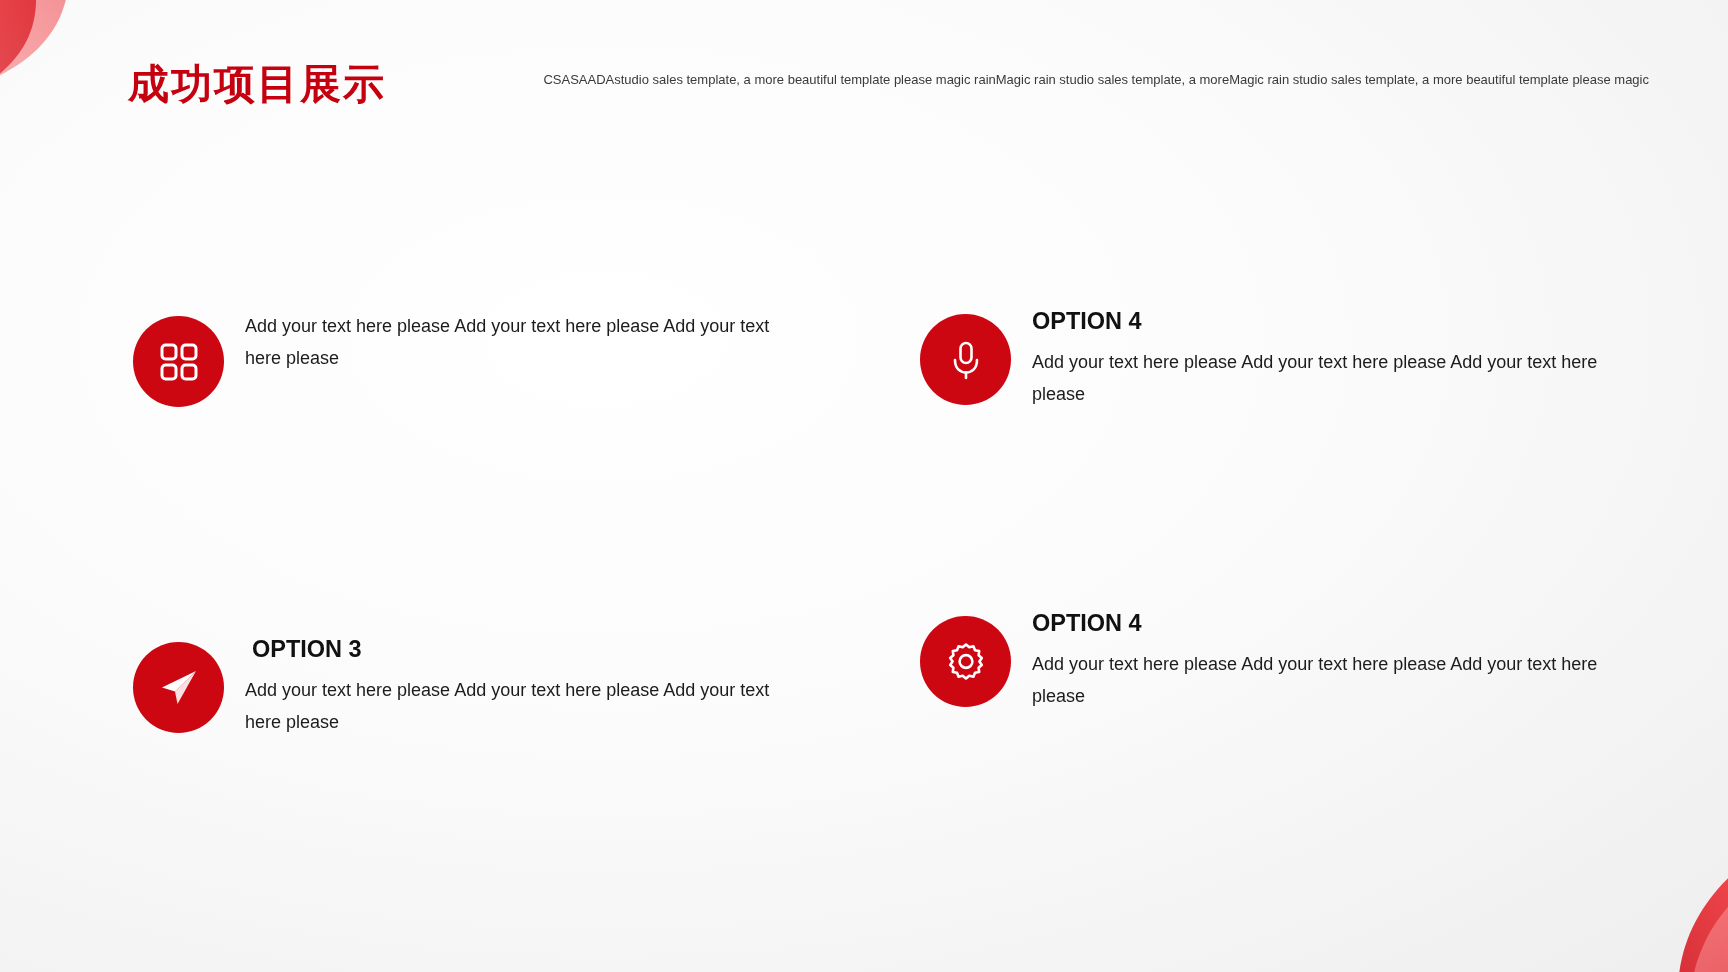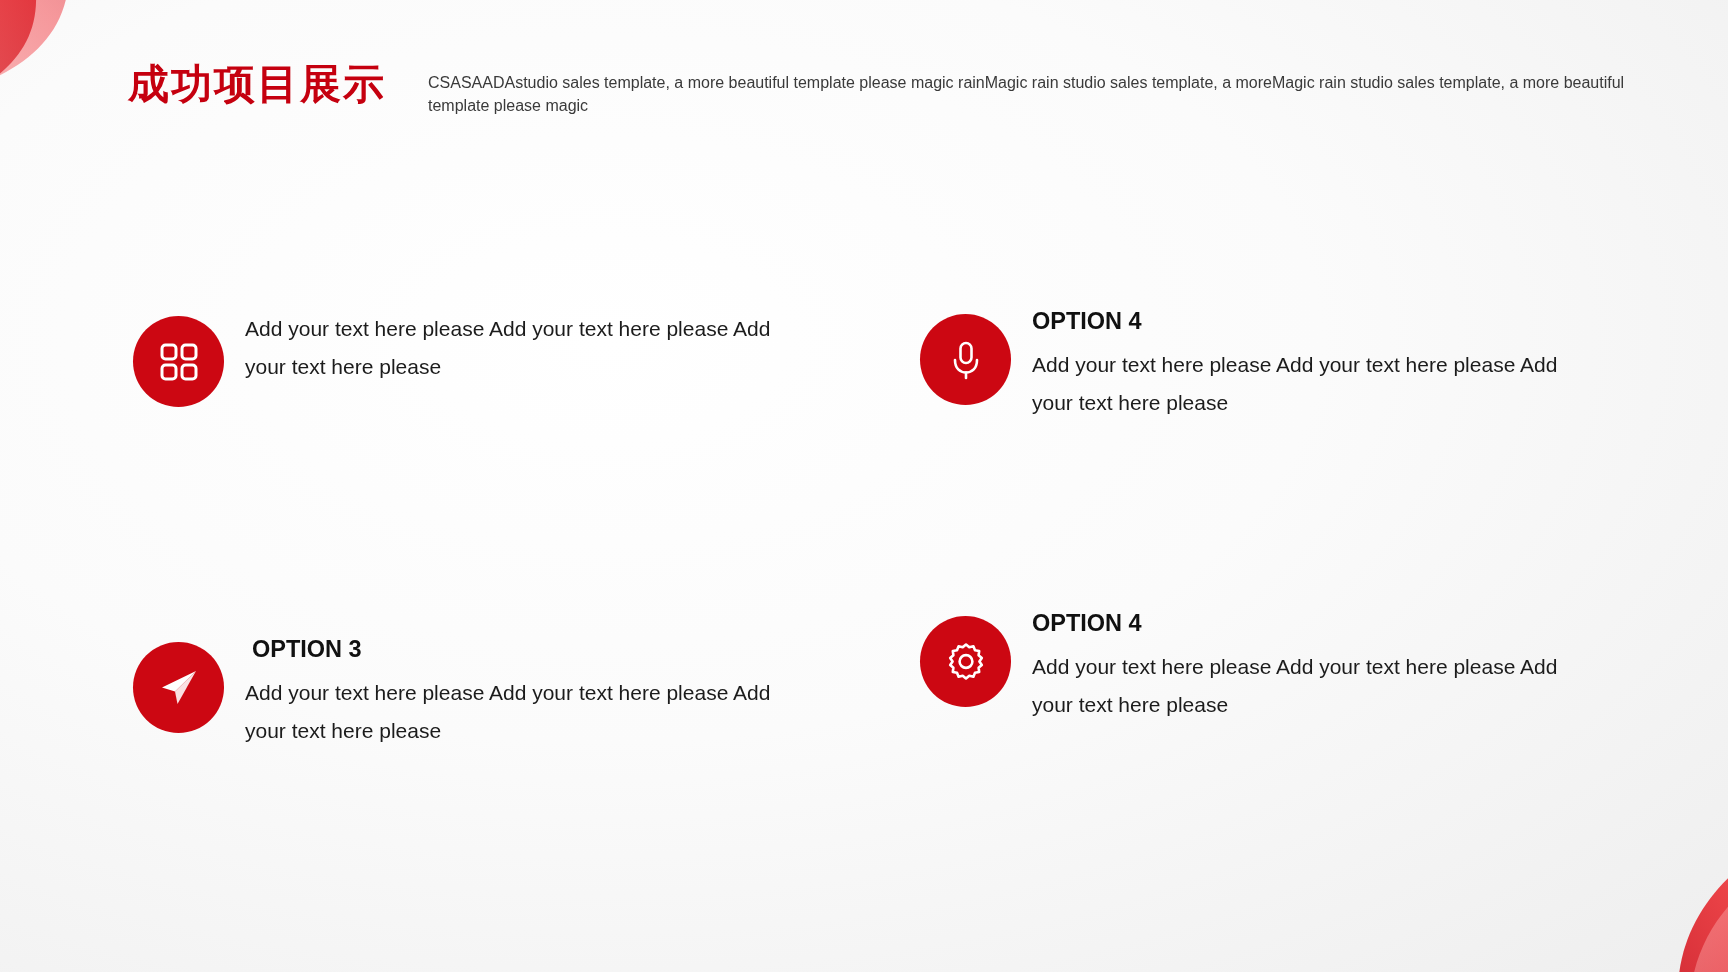--- a/index.html
+++ b/index.html
@@ -55,26 +55,27 @@
     top: 36px;
     font-size: 41px;
     font-weight: bold;
     color: #c5000f;
     letter-spacing: 2px;
     line-height: 1;
     white-space: nowrap;
   }
   .subtitle {
     position: absolute;
-    left: 428px;
+    left: 414px;
     top: 43px;
     width: 1235px;
-    font-size: 16px;
+    font-size: 13px;
     line-height: 1.45;
     color: #3a3a3a;
+    text-align: right;
   }
 
   
   .option {
     position: absolute;
     display: flex;
     align-items: flex-start;
   }
   .opt1 { left: 133px; top: 310px; width: 680px; }
   .opt2 { left: 920px; top: 308px; width: 680px; }
@@ -101,21 +102,21 @@
   .opt-title {
     font-size: 23.5px;
     font-weight: bold;
     color: #111111;
     line-height: 1.15;
     margin: 0 0 11px 0;
     white-space: nowrap;
   }
   .opt3 .opt-title { padding-left: 7px; }
   .opt-body {
-    font-size: 21px;
+    font-size: 18px;
     color: #1c1c1c;
     line-height: 1.8;
     width: 565px;
   }
   .opt2 .opt-body, .opt4 .opt-body { width: 570px; }
 </style>
 </head>
 <body>
 
 <div class="slide">

